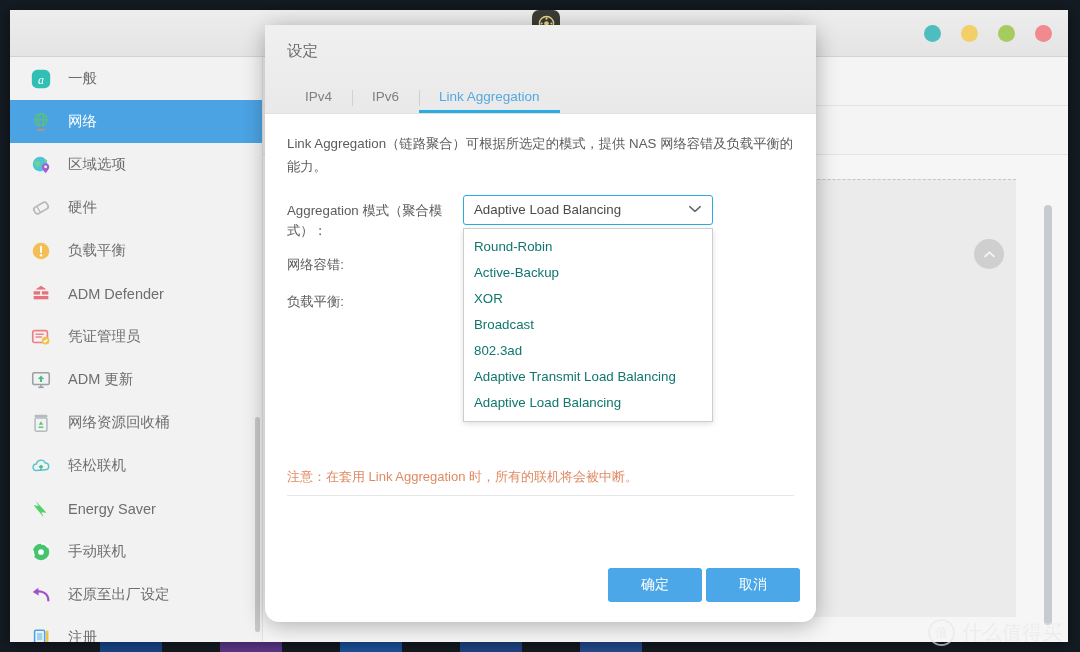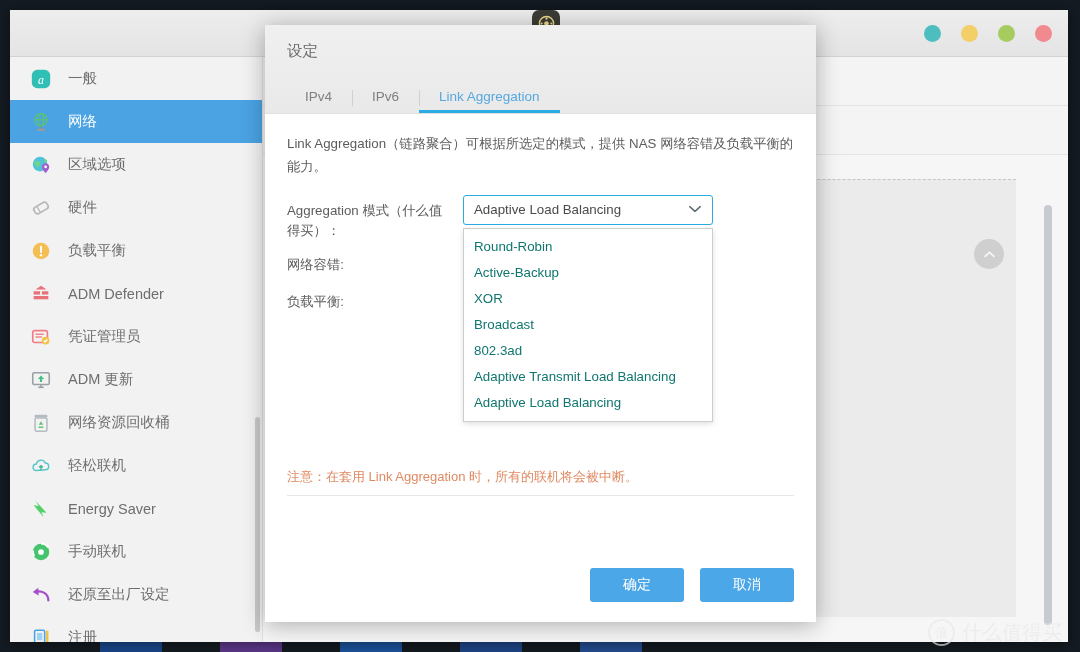--- a/index.html
+++ b/index.html
@@ -97,21 +97,21 @@
   }
   #watermark .wm-badge{
     width:23px;height:23px;border-radius:50%;border:2px solid #e8e8e8;
     display:flex;align-items:center;justify-content:center;font-size:13px;
   }
 
   
   #dialog{
     position:absolute;left:265px;top:25px;width:551px;height:597px;
     background:#ffffff;box-shadow:0 3px 22px rgba(0,0,0,.30);
-    display:flex;flex-direction:column;
+    display:flex;flex-direction:column;border-radius:14px;
   }
   #dialog-head{
     height:88px;background:linear-gradient(#f0f0f0,#e9e9e9);
     border-bottom:1px solid #e0e0e0;position:relative;
   }
   #dialog-title{
     position:absolute;left:22px;top:16px;font-size:15.5px;color:#6a6a6a;
   }
   #dialog-tabs{
     position:absolute;left:20px;bottom:0;display:flex;align-items:flex-end;
@@ -165,21 +165,21 @@
 
   #note{
     position:absolute;left:22px;bottom:62px;font-size:13px;color:#e08a63;
   }
   #dialog-sep{
     position:absolute;left:22px;right:22px;bottom:52px;height:1px;
     background:#e6e6e6;
   }
   #dialog-foot{
     height:74px;display:flex;align-items:center;justify-content:flex-end;
-    padding-right:22px;gap:16px;box-sizing:border-box;
+    padding-right:16px;gap:4px;box-sizing:border-box;
   }
   .dbtn{
     width:94px;height:34px;border:none;border-radius:3px;background:#4ba7e8;
     color:#fff;font-size:14px;font-family:"Liberation Sans",sans-serif;
     cursor:pointer;
   }
 </style>
 </head>
 <body>
 
@@ -413,21 +413,21 @@
         <span>Link Aggregation</span>
       </div>
     </div>
   </div>
 
   <div id="dialog-body">
 
     <p id="desc">Link Aggregation（链路聚合）可根据所选定的模式，提供 NAS 网络容错及负载平衡的能力。</p>
 
     <div class="field-row">
-      <div class="field-label">Aggregation 模式（什么值得买）：</div>
+      <div class="field-label">Aggregation 模式（聚合模式）：</div>
 
       <div id="select-wrap">
         <div id="select-box">
           <span id="select-value">Adaptive Load Balancing</span>
           <span id="select-arrow">
             <svg width="14" height="10" viewBox="0 0 24 16">
               <path d="M3 4 L12 12 L21 4" stroke="#5f6b73" stroke-width="2.6" fill="none" stroke-linecap="round" stroke-linejoin="round"></path>
             </svg>
           </span>
         </div>

